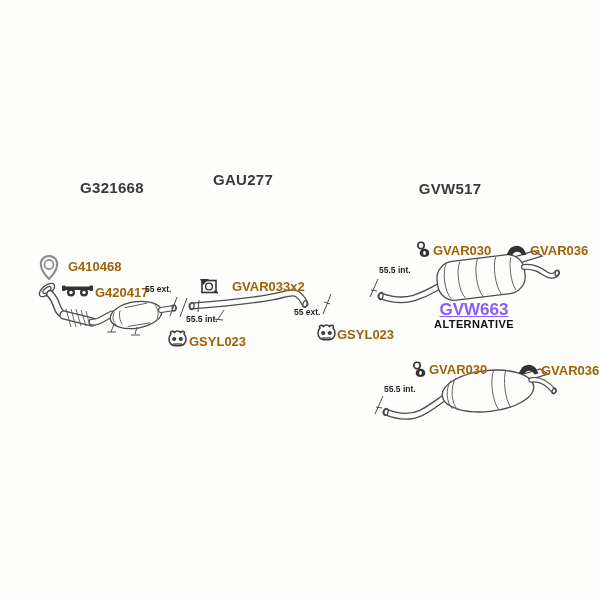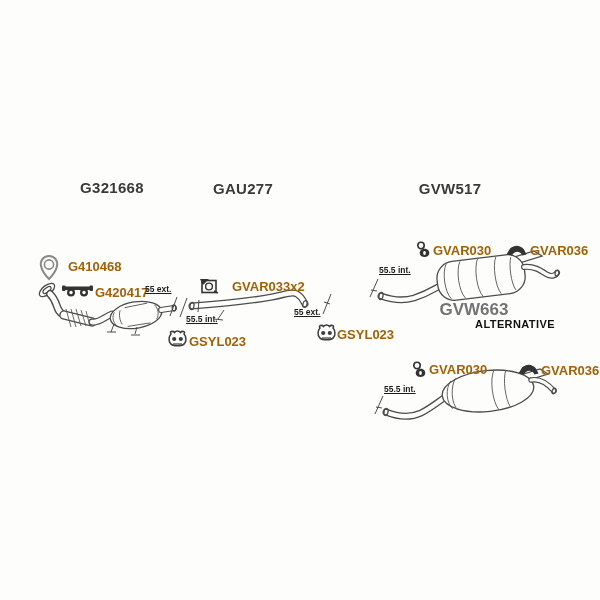--- a/index.html
+++ b/index.html
@@ -17,31 +17,31 @@
     color:#3a3a3a;letter-spacing:.3px;white-space:nowrap;
   }
   .plabel{
     position:absolute;
     font:700 13px "Liberation Sans", sans-serif;
     color:#a16207;white-space:nowrap;cursor:pointer;
   }
   .meas{
     position:absolute;
     font:700 8.5px "Liberation Sans", sans-serif;
-    color:#1d1d1d;text-decoration:underline;white-space:nowrap;
+    color:#1d1d1d;white-space:nowrap;
   }
   .alt-code{
     position:absolute;transform:translateX(-50%);
     font:700 17px "Liberation Sans", sans-serif;
-    color:#737373;white-space:nowrap;
+    color:#8b5cf6;white-space:nowrap;text-decoration:underline;
   }
   .alt-note{
     position:absolute;transform:translateX(-50%);
     font:700 11px "Liberation Sans", sans-serif;
-    color:#111;letter-spacing:.4px;white-space:nowrap;margin-left:41px;
+    color:#111;letter-spacing:.4px;white-space:nowrap;
   }
   .icon{position:absolute;}
 
   
   .tube-o{stroke:#4c4c4c;fill:none;stroke-linecap:round;}
   .tube-i{stroke:#fdfdfc;fill:none;stroke-linecap:round;}
   .ln{stroke:#4c4c4c;fill:none;stroke-width:1.3;}
   .fillw{fill:#fdfdfc;stroke:#4c4c4c;stroke-width:1.3;}
   .thin{stroke:#5a5a5a;fill:none;stroke-width:.9;}
   .cut{stroke:#4c4c4c;fill:none;stroke-width:1;}
@@ -120,21 +120,21 @@
         <path d="M496 371 C491 379 491 402 497 411" class="thin"></path>
         <path d="M508 372 C504 380 504 401 509 410" class="thin"></path>
       </g>
       <path d="M531 380 C541 378 548 384 554 391" class="tube-o" stroke-width="5.5"></path>
       <path d="M531 380 C541 378 548 384 554 391" class="tube-i" stroke-width="3.2"></path>
       <ellipse cx="554" cy="391" rx="1.8" ry="2.8" transform="rotate(25 554 391)" class="ln"></ellipse>
     </g>
   </svg>
 
   <div class="hdr" style="left:112px;top:179px">G321668</div>
-  <div class="hdr" style="left:243px;top:180px">GAU277</div>
+  <div class="hdr" style="left:243px;top:171px">GAU277</div>
   <div class="hdr" style="left:450px;top:180px">GVW517</div>
 
   <svg class="icon" style="left:38px;top:254px" width="22" height="28" viewBox="0 0 22 28">
     <path d="M11 2 C17 2 20 7 19 12 C18 17 15 21 11 25 C7 21 4 17 3 12 C2 7 5 2 11 2 Z" fill="none" stroke="#8a8a8a" stroke-width="2"></path>
     <circle cx="11" cy="10.5" r="4.6" fill="none" stroke="#8a8a8a" stroke-width="1.6"></circle>
   </svg>
 
   <svg class="icon" style="left:62px;top:283px" width="31" height="14" viewBox="0 0 31 14">
     <rect x="1" y="3.5" width="29" height="3.6" rx="1.4" fill="#333"></rect>
     <rect x="0" y="2.5" width="3.5" height="5.6" rx="1" fill="#333"></rect>

